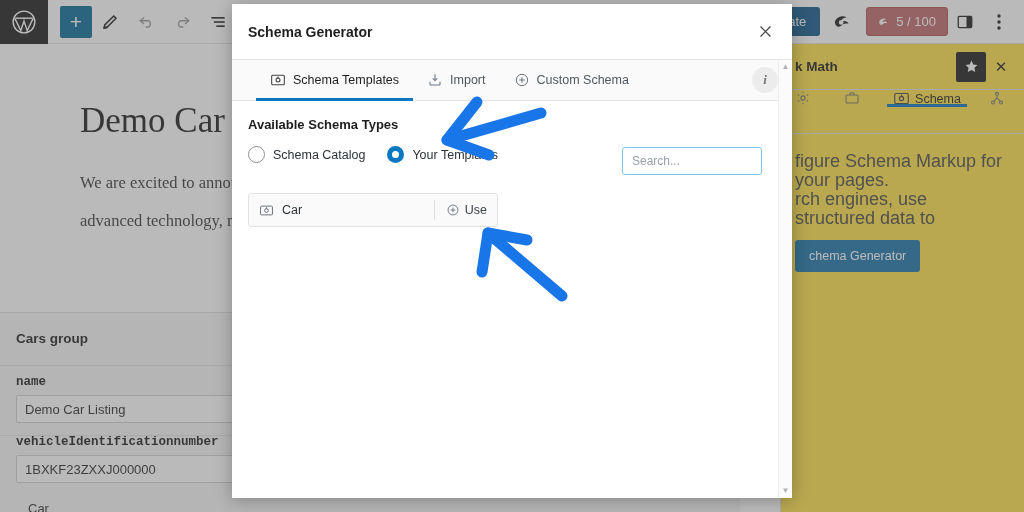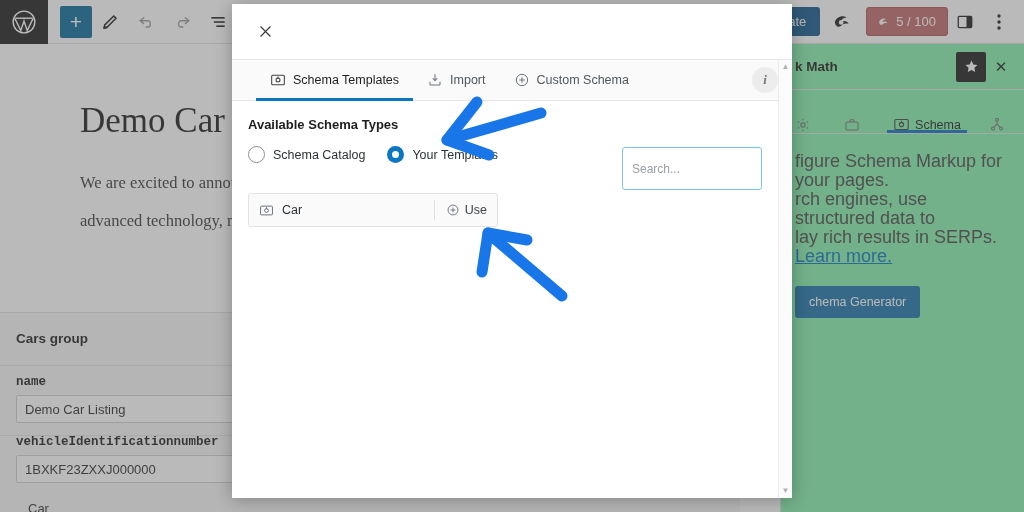--- a/index.html
+++ b/index.html
@@ -87,54 +87,54 @@
     display: flex; align-items: center; padding: 0 8px;
   }
   .fld-divider {
     position: absolute; left: 0; width: 740px; height: 1px; background: #e4e4e4;
   }
   .fld-plain { position: absolute; left: 28px; font-size: 13px; color: #2c2c2c; }
 
   
   .rm-sidebar {
     position: absolute; top: 44px; right: 0; width: 244px; height: 468px;
-    background: #86efac; border-left: 1px solid #e0e0e0;
+    background: #fde047; border-left: 1px solid #e0e0e0;
   }
   .rm-head {
     height: 46px; display: flex; align-items: center;
     padding: 0 8px 0 14px; border-bottom: 1px solid #e0e0e0;
   }
   .rm-head-title { font-size: 13.5px; font-weight: bold; color: #1e1e1e; flex: 1 1 auto; }
   .rm-star {
     width: 30px; height: 30px; background: #1e1e1e; color: #fff;
     border-radius: 2px; display: flex; align-items: center;
     justify-content: center; font-size: 14px;
   }
   .rm-close {
     width: 30px; height: 30px; display: flex; align-items: center;
     justify-content: center; color: #1e1e1e; font-size: 15px;
   }
   .rm-tabs {
-    height: 44px; display: flex; align-items: flex-end;
+    height: 44px; display: flex; align-items: flex-start;
     border-bottom: 1px solid #e0e0e0;
   }
   .rm-tab {
     flex: 1 1 auto; display: flex; align-items: center; justify-content: center;
     gap: 5px; font-size: 12.5px; color: #555d66; position: relative;
   }
   .rm-tab.active { color: #1e1e1e; }
   .rm-tab.active::after {
     content: ""; position: absolute; left: 8px; right: 8px; bottom: 0;
     height: 3px; background: #0b76c1;
   }
   .rm-body { padding: 18px 14px; }
   .rm-desc { font-size: 18px; line-height: 19px; color: #4a4a4a; }
   .rm-link { color: #0b76c1; text-decoration: underline; }
   .rm-gen-btn {
-    margin-top: 20px; display: inline-block; background: #1a74a8;
+    margin-top: 12px; display: inline-block; background: #1a74a8;
     color: #fff; font-size: 12.5px; padding: 9px 14px; border-radius: 3px;
   }
 
   
   .dim {
     position: absolute; inset: 0; background: rgba(90,90,90,0.42);
     z-index: 40;
   }
 
   
@@ -183,21 +183,21 @@
   .radio-circle {
     width: 17px; height: 17px; border-radius: 50%;
     border: 1.6px solid #8c8f94; background: #fff; flex: 0 0 17px;
   }
   .radio-circle.on {
     border-color: #0b76c1; border-width: 5px; background: #fff;
     box-shadow: inset 0 0 0 2px #fff;
   }
   .radio-label { font-size: 12.5px; color: #2c3338; }
   .search-box {
-    position: absolute; right: 30px; top: 46px; width: 140px; height: 43px;
+    position: absolute; right: 30px; top: 46px; width: 140px; height: 28px;
     border: 1px solid #7cc5e8; border-radius: 3px; background: #fff;
     display: flex; align-items: center; padding: 0 9px;
     font-size: 12px; color: #9aa0a6;
   }
   .tpl-row {
     margin-top: 30px; width: 250px; height: 34px; background: #fafafa;
     border: 1px solid #e3e3e3; border-radius: 3px;
     display: flex; align-items: center; padding: 0 10px;
   }
   .tpl-name { font-size: 12.5px; color: #2c3338; margin-left: 8px; flex: 1 1 auto; }
@@ -377,34 +377,31 @@
           </svg>
         </span>
         <span></span>
       </div>
     </div>
 
     <div class="rm-body">
       <div class="rm-desc">
         <div>figure Schema Markup for your pages.</div>
         <div>rch engines, use structured data to</div>
-        <div>
-          <span>lay rich results in SERPs.</span>
-          <span class="rm-link">Learn more.</span>
-        </div>
       </div>
       <div class="rm-gen-btn">chema Generator</div>
     </div>
   </div>
 
   <div class="dim"></div>
 
   <div class="modal">
 
     <div class="modal-head">
+      <div class="modal-title">Schema Generator</div>
       <div class="modal-close">
         <svg width="17" height="17" viewBox="0 0 24 24" fill="none" stroke="#3c3c3c" stroke-width="1.7">
           <path d="M5 5 L19 19 M19 5 L5 19"></path>
         </svg>
       </div>
     </div>
 
     <div class="modal-tabs">
       <div class="mtab active">
         <span class="ico">

